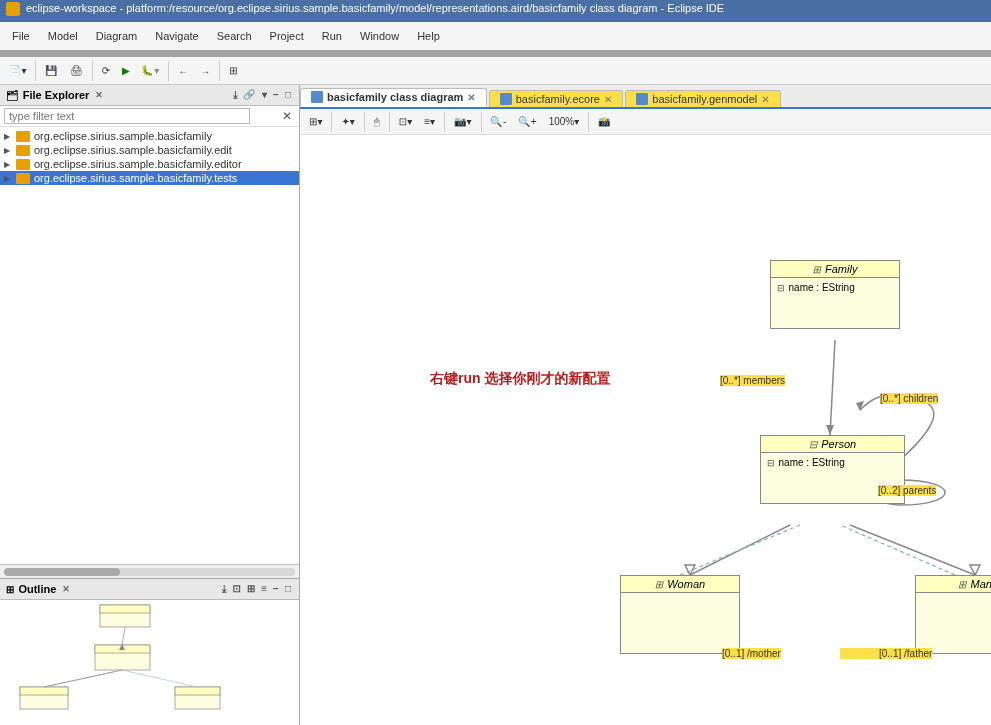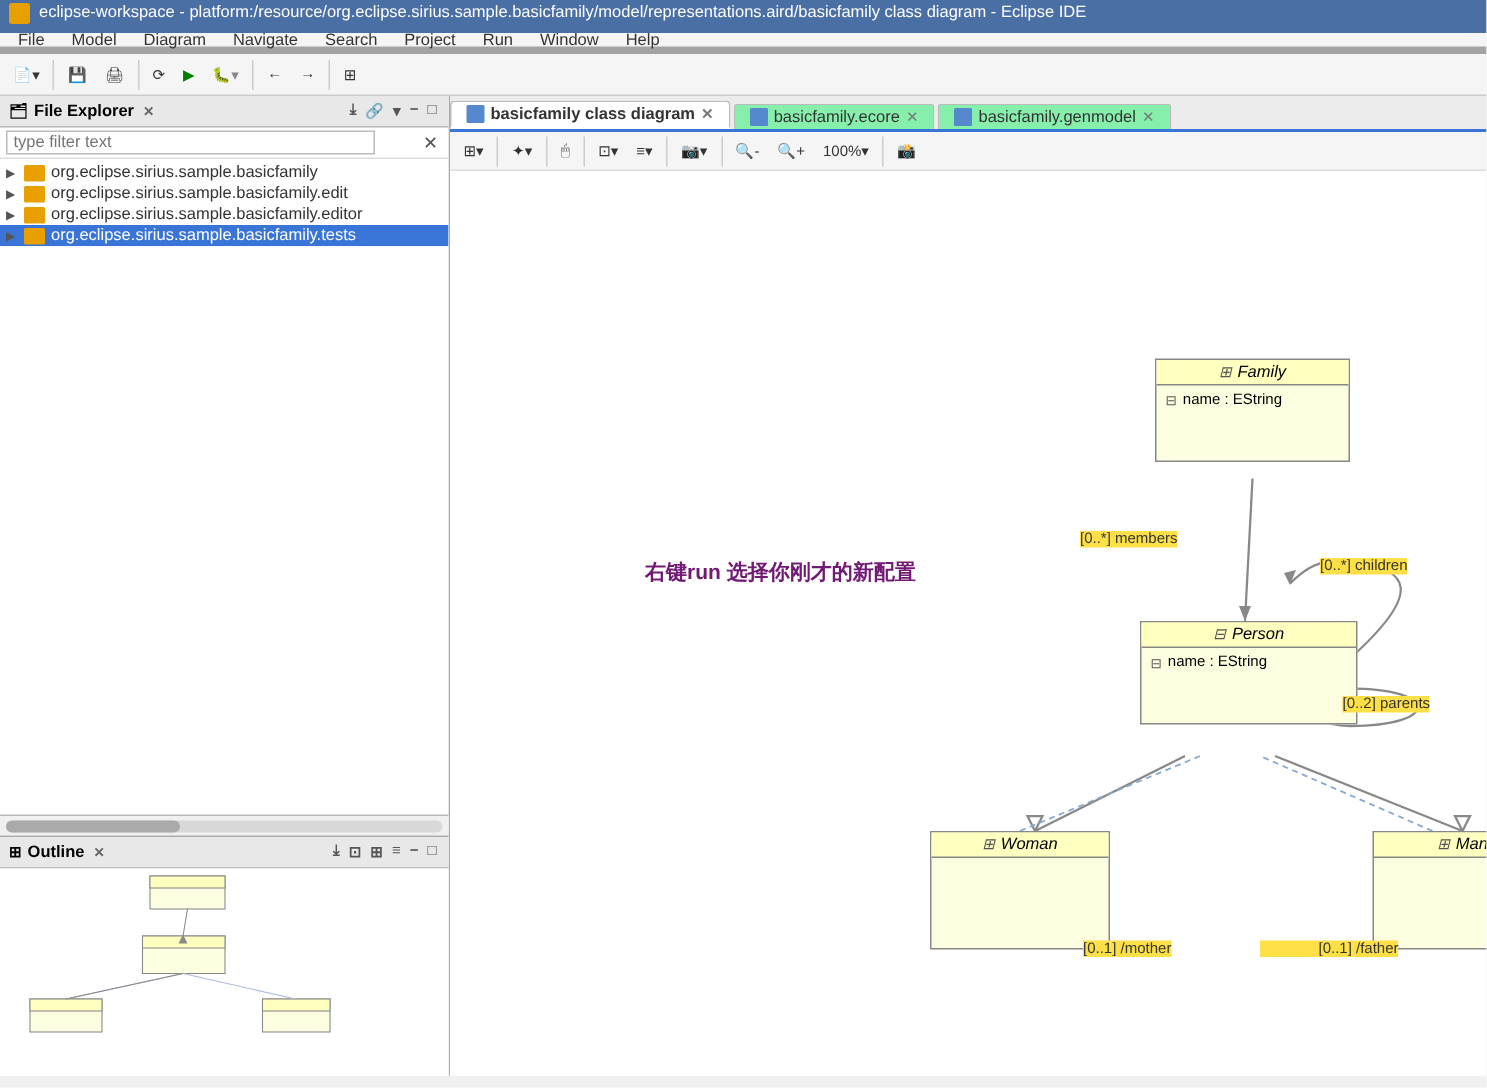--- a/index.html
+++ b/index.html
@@ -16,24 +16,24 @@
       text-overflow: ellipsis;
       display: flex;
       gap: 6px;
       height: 22px;
     }
     #titlebar .icon { width: 14px; height: 14px; background: #e8a000; border-radius: 2px; flex-shrink: 0; }
 
     
     #menubar {
       background: #f5f5f5;
-      border-bottom: 5px solid #a3a3a3;
-      display: flex;
-      align-items: center;
-      height: 14px;
+      border-bottom: 7px solid #a3a3a3;
+      display: flex;
+      align-items: center;
+      height: 35px;
       padding: 0 4px;
       gap: 2px;
     }
     .menu-item {
       padding: 2px 8px;
       cursor: pointer;
       font-size: 11px;
       color: #333;
     }
 
@@ -176,21 +176,21 @@
       align-items: flex-end;
     }
     .tab {
       display: flex;
       align-items: center;
       padding: 2px 10px;
       font-size: 11px;
       cursor: pointer;
       border: 1px solid #bbb;
       border-bottom: none;
-      background: #86efac;
+      background: #fde047;
       margin-right: 2px;
       border-radius: 3px 3px 0 0;
       gap: 4px;
       color: #333;
     }
     .tab.active {
       background: white;
       border-bottom: 2px solid white;
       font-weight: bold;
     }
@@ -254,24 +254,23 @@
       position: absolute;
       top: 0; left: 0;
       width: 100%;
       height: 100%;
       pointer-events: none;
     }
 
     
     .annotation-text {
       position: absolute;
-      color: #701a75;
+      color: #b91c1c;
       font-size: 14px;
       font-weight: bold;
-      margin-top: 24px;
     }
 
     
     .edge-label {
       position: absolute;
       font-size: 10px;
       color: #333;
       background: #fde047;
     }
 
@@ -516,19 +515,19 @@
       <div class="uml-class" style="left:615px; top:440px; width:120px;">
         <div class="uml-class-header">
           <span class="class-icon">⊞</span>
           <span>Man</span>
         </div>
         <div class="uml-class-body" style="min-height:60px;"></div>
       </div>
 
       <div class="edge-label" style="left:420px; top:240px;">[0..*] members</div>
       <div class="edge-label" style="left:580px; top:258px;">[0..*] children</div>
-      <div class="edge-label" style="left:595px; top:350px;">[0..2] parents</div>
+      <div class="edge-label" style="left:578px; top:350px;">[0..2] parents</div>
       <div class="edge-label" style="left:422px; top:513px;">[0..1] /mother</div>
       <div class="edge-label" style="left:540px; top:513px;padding-left:39px;">[0..1] /father</div>
 
     </div>
   </div>
 </div>
 
 </body></html>

